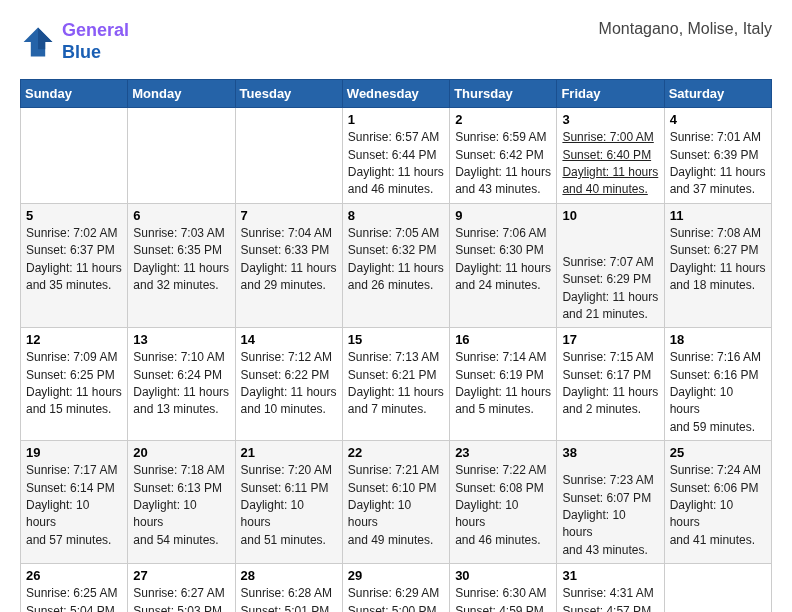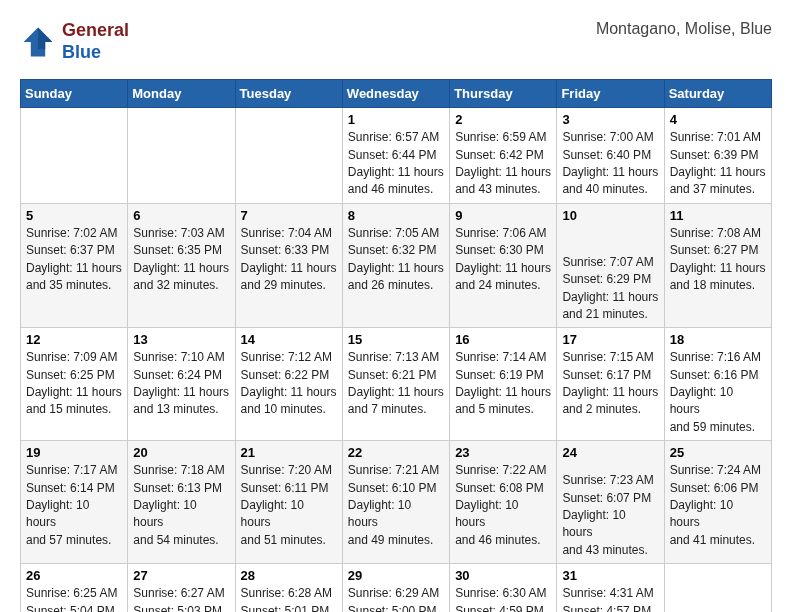--- a/index.html
+++ b/index.html
@@ -19,21 +19,21 @@
     .logo {
       display: flex;
       align-items: center;
       gap: 6px;
     }
     .logo-text {
       font-size: 18px;
       font-weight: bold;
       line-height: 1.2;
     }
-    .logo-general { color: #7f1d1d; }
+    .logo-general { color: #8b5cf6; }
     .logo-blue { color: #1a5fb4; }
     .logo-icon {
       width: 36px;
       height: 36px;
     }
     .title-block {
       text-align: right;
     }
     .month-title {
       font-size: 36px;
@@ -95,21 +95,21 @@
     <svg class="logo-icon" viewBox="0 0 40 40">
       <polygon points="20,4 36,20 28,20 28,36 12,36 12,20 4,20" fill="#2563a8"></polygon>
       <polygon points="20,4 36,20 28,20 28,28 20,28" fill="#1a4f8f"></polygon>
     </svg>
     <div class="logo-text">
       <span class="logo-general">General</span><br>
       <span class="logo-blue">Blue</span>
     </div>
   </div>
   <div class="title-block">
-    <div class="subtitle">Montagano, Molise, Blue</div>
+    <div class="subtitle">Montagano, Molise, Italy</div>
   </div>
 </div>
 
 <table class="calendar">
   <thead>
     <tr>
     <th>Sunday</th>
         <th>Monday</th>
         <th>Tuesday</th>
         <th>Wednesday</th>
@@ -132,21 +132,21 @@
         </td>
         <td>
           <span class="day-number">2</span>
           <div class="day-info" style="white-space: pre-wrap;">Sunrise: 6:59 AM
 Sunset: 6:42 PM
 Daylight: 11 hours
 and 43 minutes.</div>
         </td>
         <td>
           <span class="day-number">3</span>
-          <div class="day-info" style="white-space: pre-wrap;">Sunrise: 7:00 AM
+          <div class="day-info" style="white-space: pre-wrap; text-decoration: underline;">Sunrise: 7:00 AM
 Sunset: 6:40 PM
 Daylight: 11 hours
 and 40 minutes.</div>
         </td>
         <td>
           <span class="day-number">4</span>
           <div class="day-info" style="white-space: pre-wrap;">Sunrise: 7:01 AM
 Sunset: 6:39 PM
 Daylight: 11 hours
 and 37 minutes.</div>
@@ -284,21 +284,21 @@
 and 49 minutes.</div>
         </td>
         <td>
           <span class="day-number">23</span>
           <div class="day-info" style="white-space: pre-wrap;">Sunrise: 7:22 AM
 Sunset: 6:08 PM
 Daylight: 10 hours
 and 46 minutes.</div>
         </td>
         <td>
-          <span class="day-number">24</span>
+          <span class="day-number">38</span>
           <div class="day-info" style="white-space: pre-wrap; margin-top: 12px;">Sunrise: 7:23 AM
 Sunset: 6:07 PM
 Daylight: 10 hours
 and 43 minutes.</div>
         </td>
         <td>
           <span class="day-number">25</span>
           <div class="day-info" style="white-space: pre-wrap;">Sunrise: 7:24 AM
 Sunset: 6:06 PM
 Daylight: 10 hours

